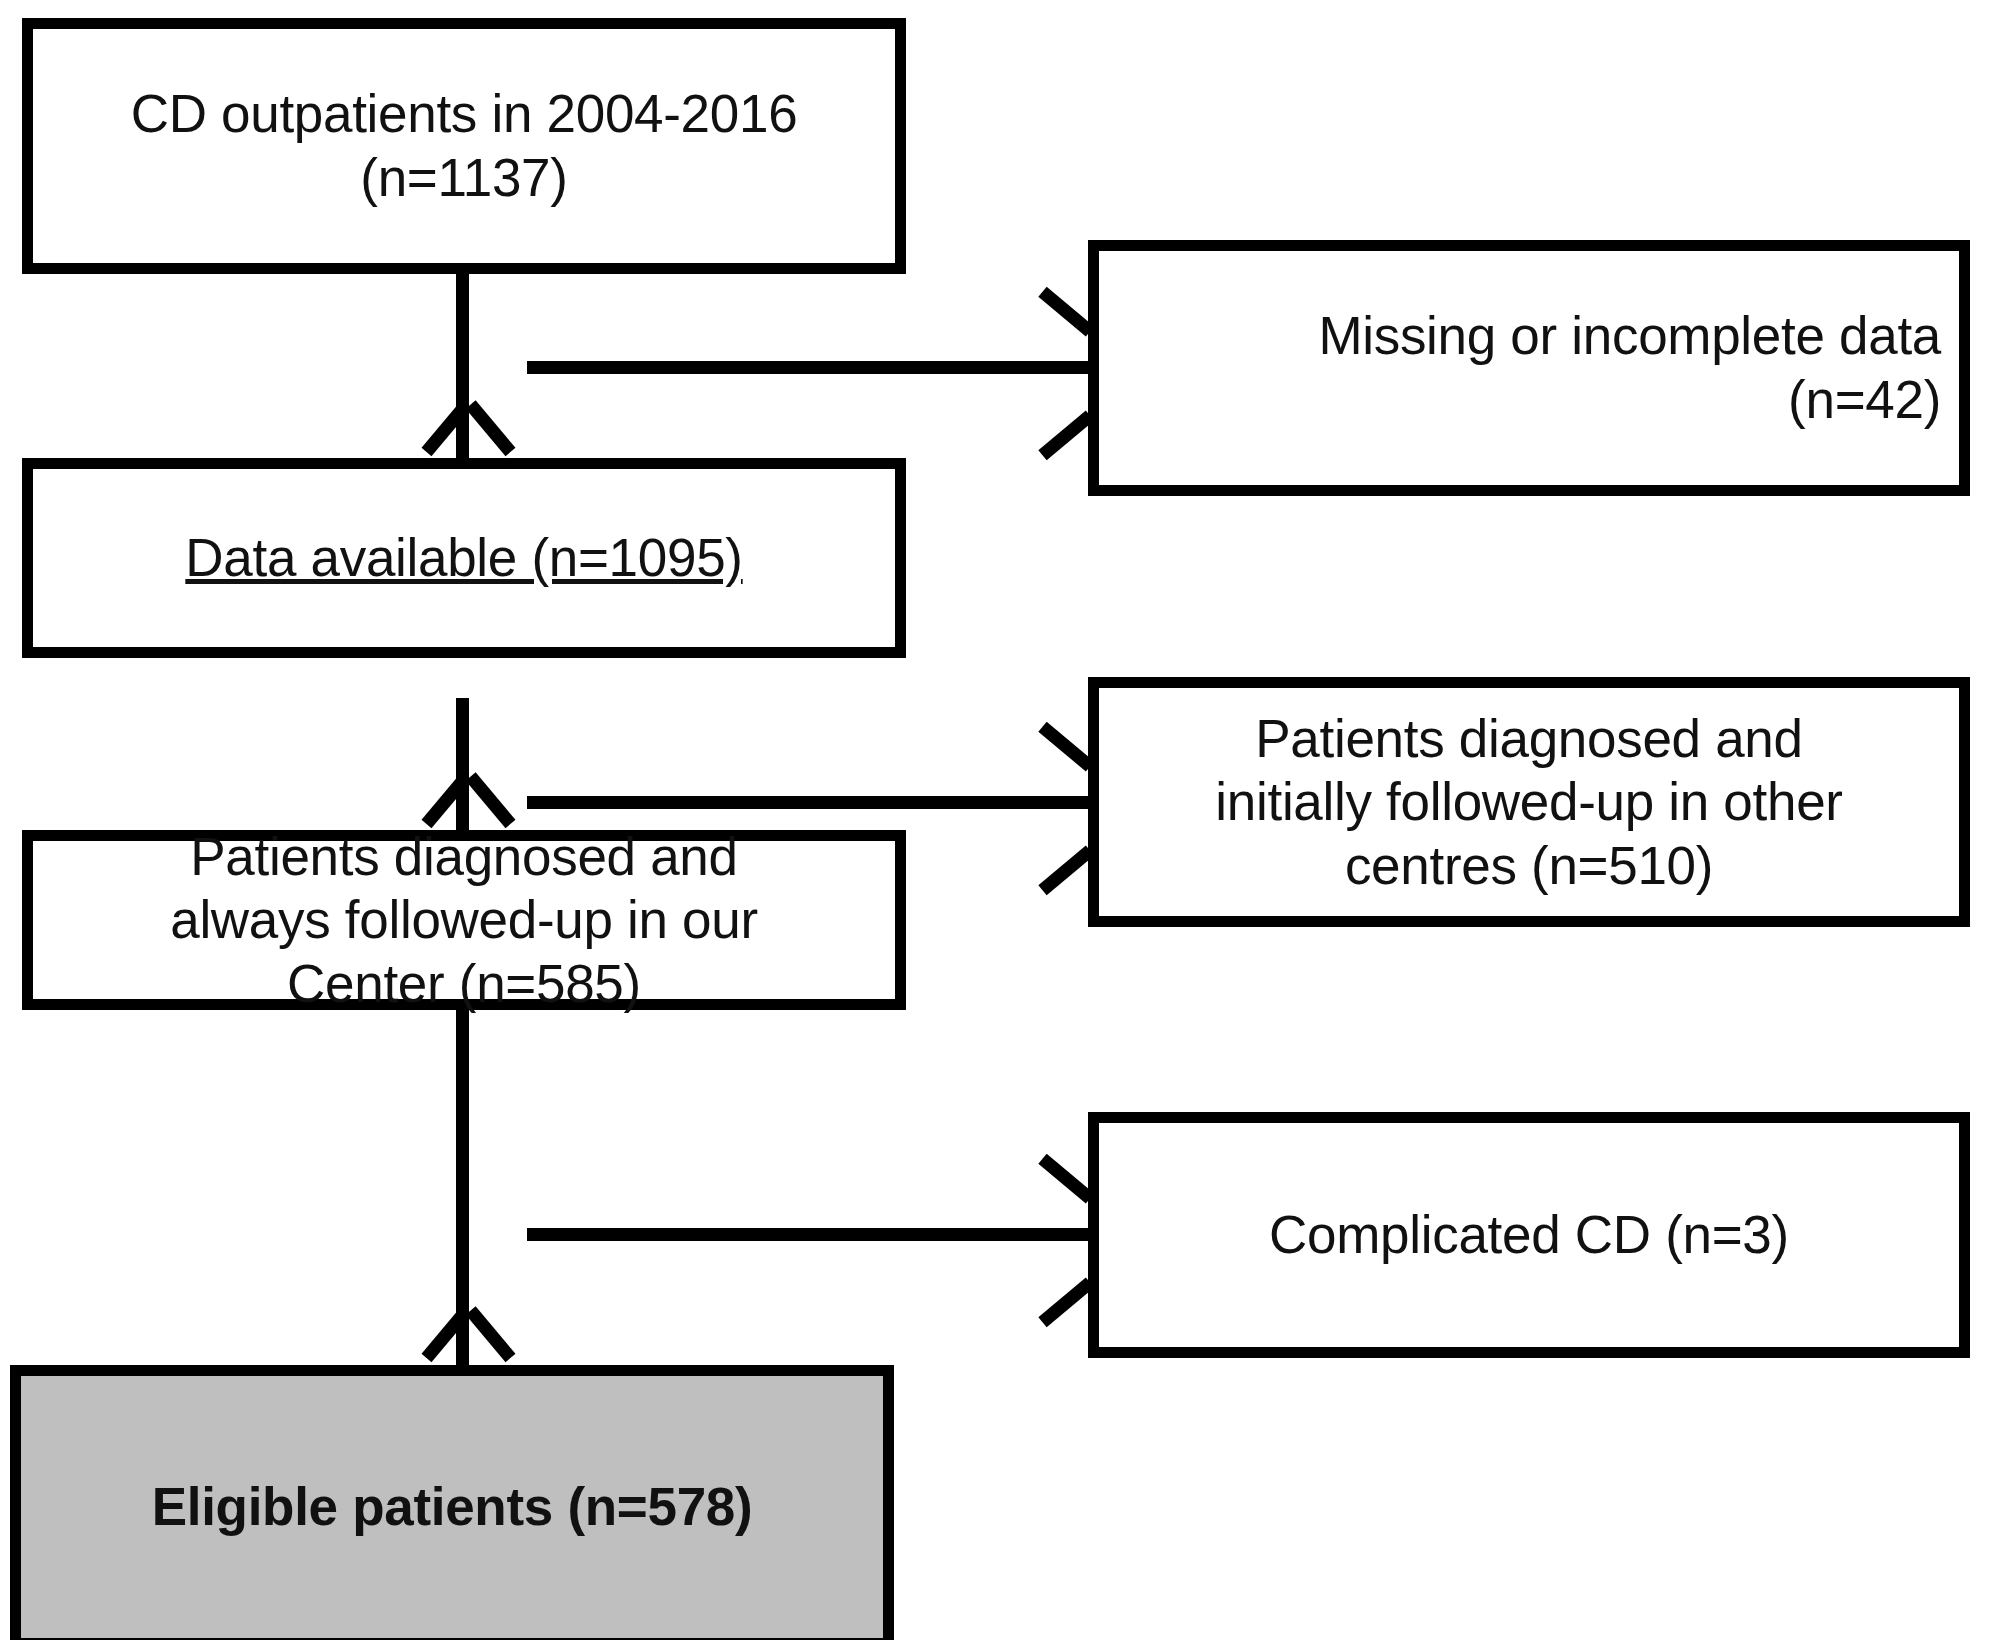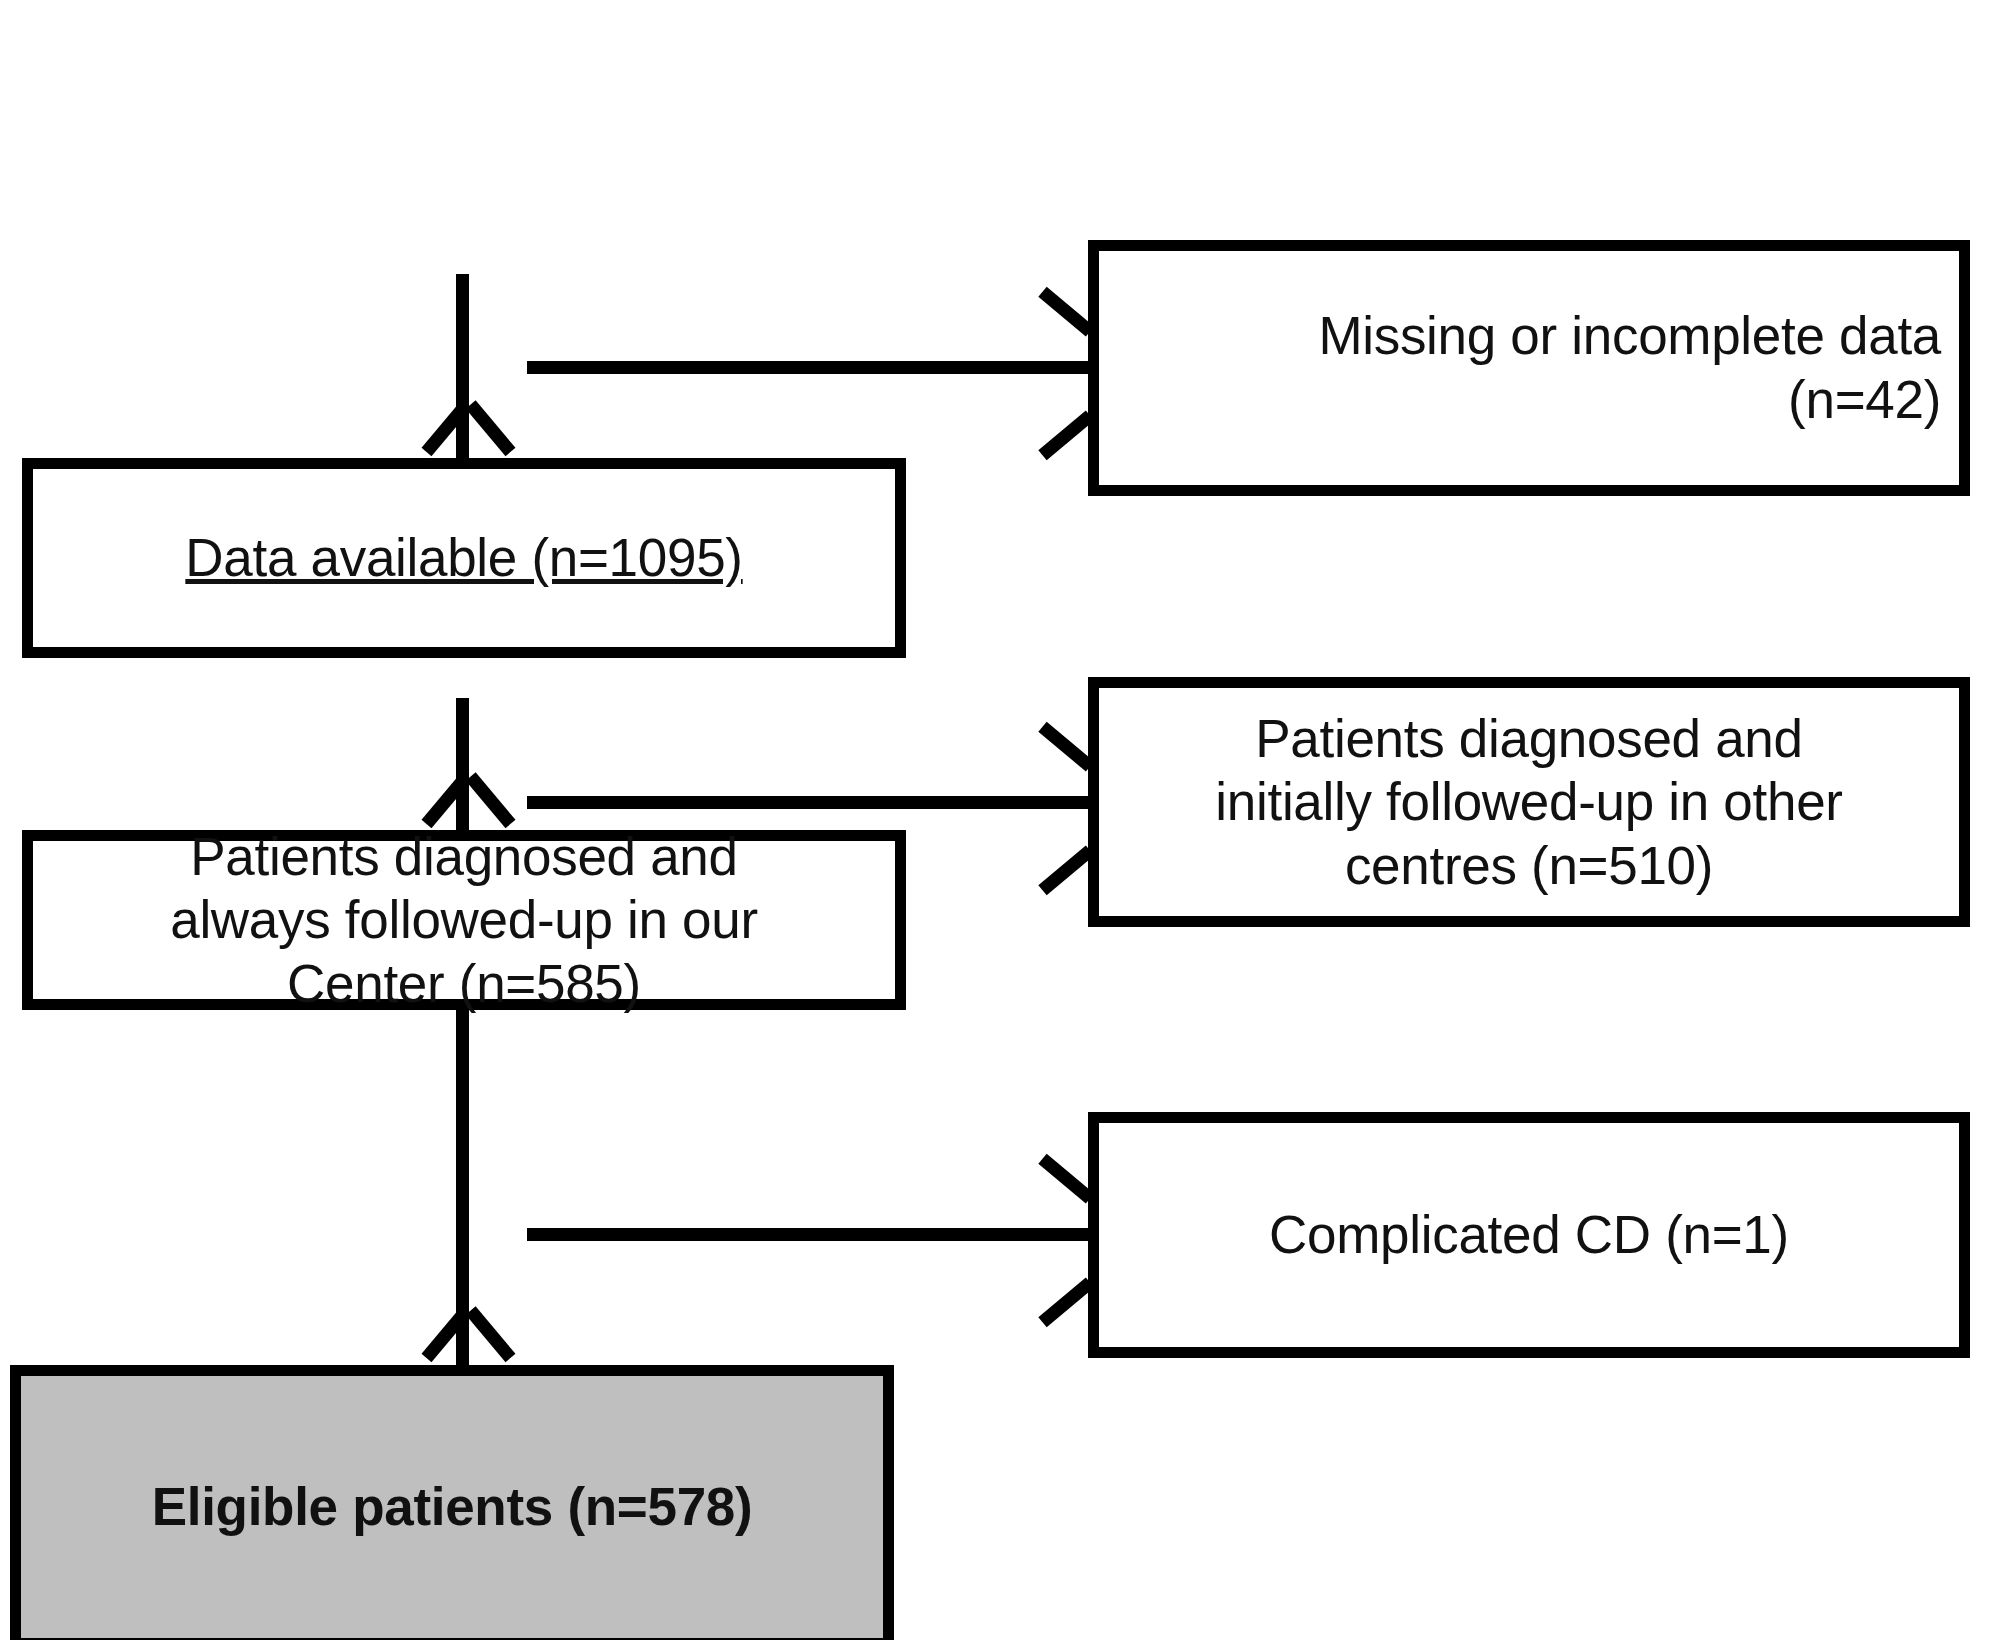--- a/index.html
+++ b/index.html
@@ -95,20 +95,24 @@
     left: 0;
   }
   .arrow-right .barb.t { top: -42px; transform-origin: 100% 50%; transform: rotate(40deg); }
   .arrow-right .barb.b { top:  42px; transform-origin: 100% 50%; transform: rotate(-40deg); }
 </style>
 </head>
 <body>
 
 <div id="canvas">
 
+  <div class="node" id="box-cd-outpatients">
+    <span class="label">CD outpatients in 2004-2016
+(n=1137)</span>
+  </div>
 
   <div class="node" id="box-data-available">
     <span class="label">Data available (n=1095)</span>
   </div>
 
   <div class="node" id="box-our-center">
     <span class="label">Patients diagnosed and
 always followed-up in our
 Center (n=585)</span>
   </div>
@@ -122,21 +126,21 @@
 (n=42)</span>
   </div>
 
   <div class="node" id="box-other-centres">
     <span class="label">Patients diagnosed and
 initially followed-up in other
 centres (n=510)</span>
   </div>
 
   <div class="node" id="box-complicated-cd">
-    <span class="label">Complicated CD (n=1)</span>
+    <span class="label">Complicated CD (n=3)</span>
   </div>
 
   <div class="vline" style="top:274px; height:120px;"></div>
   <div class="arrow-down" style="left:462px; top:390px;">
     <div class="barb l"></div>
     <div class="barb r"></div>
   </div>
   <div class="vline" style="top:390px; height:68px;"></div>
 
   <div class="hline" style="left:527px; top:361px; width:561px;"></div>

